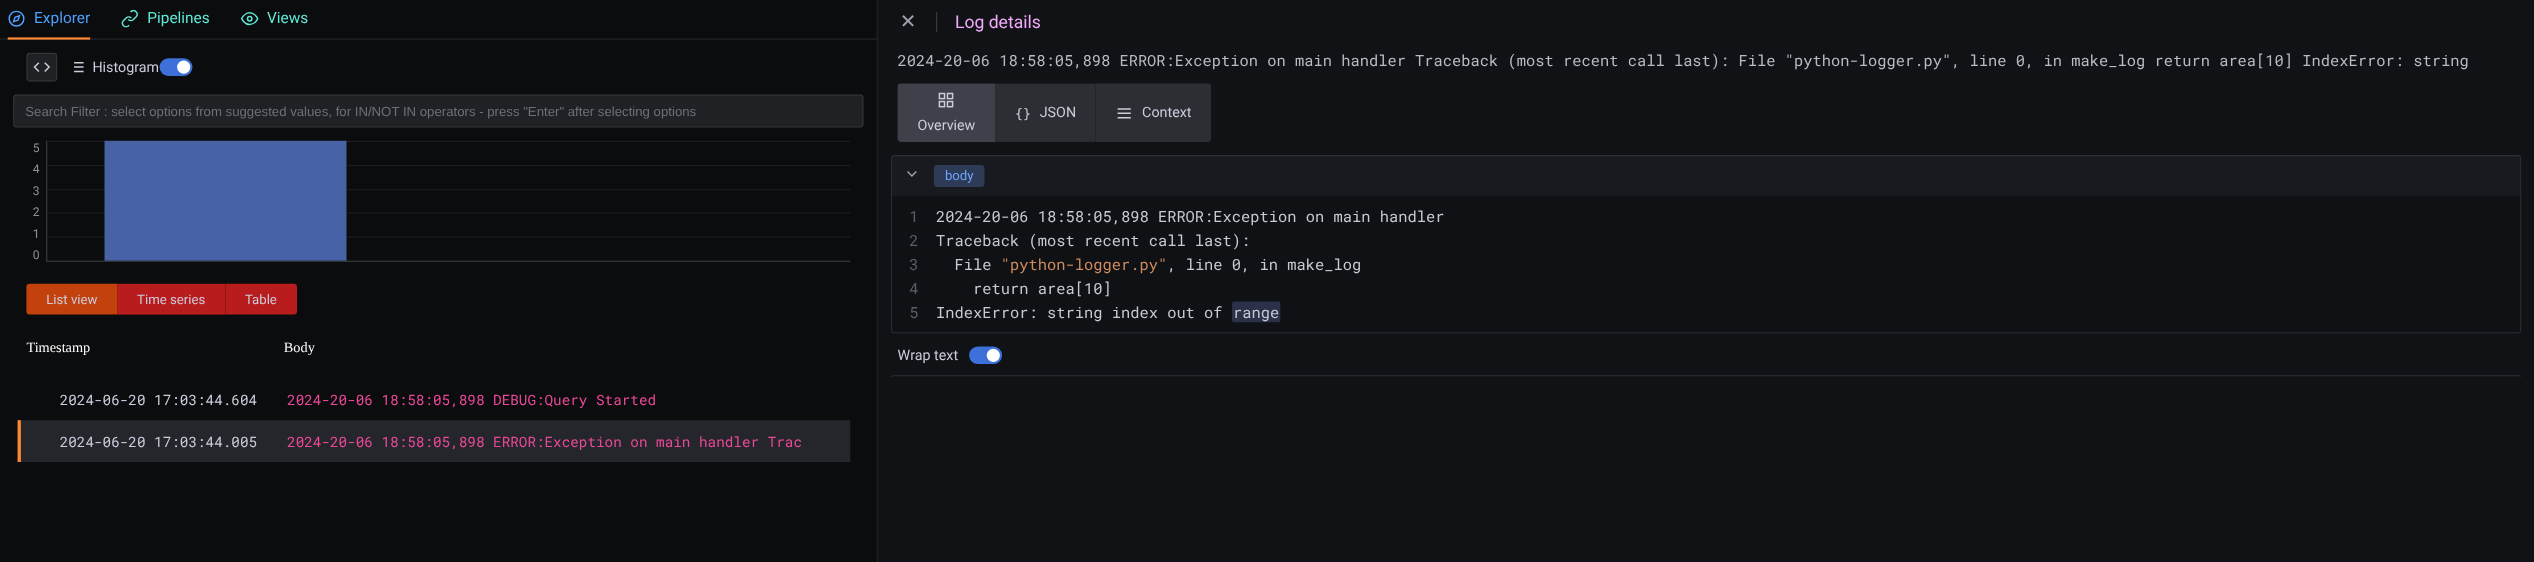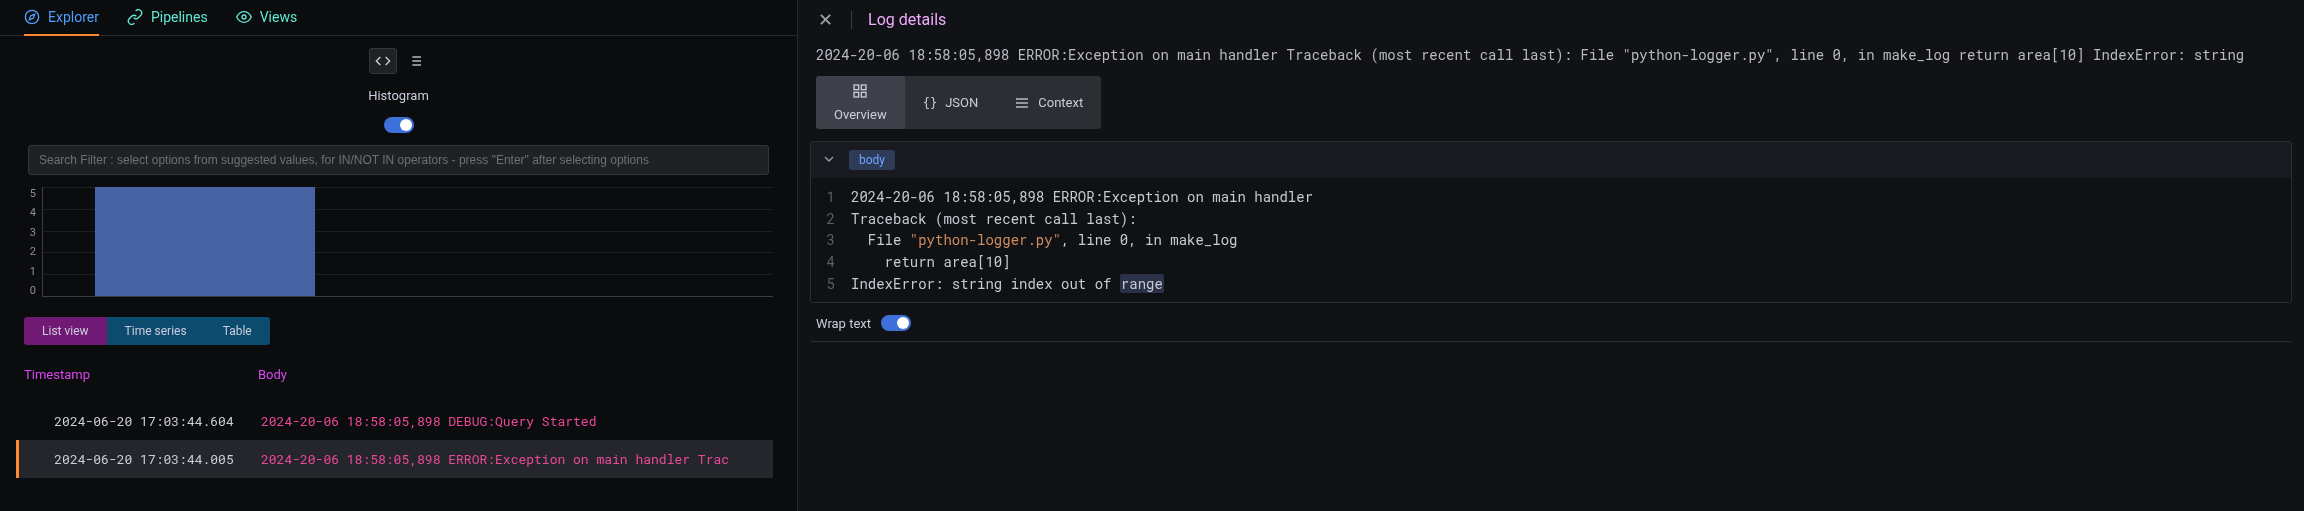--- a/index.html
+++ b/index.html
@@ -1,54 +1,54 @@
 <!DOCTYPE html>
 <html><head>
   <meta charset="utf-8">
   <style>
     * { margin: 0; padding: 0; box-sizing: border-box; }
     body { background: #0b0c0e; color: #ccccdc; font-family: -apple-system, BlinkMacSystemFont, "Segoe UI", Roboto, sans-serif; font-size: 13px; height: 511px; width: 2304px; display: flex; overflow: hidden; }
     
     
     .left-pane { width: 798px; display: flex; flex-direction: column; border-right: 1px solid #27282b; }
     
-    .tab-bar { display: flex; gap: 28px; padding: 0 24px; border-bottom: 1px solid #27282b; height: 36px; align-items: center; }
+    .tab-bar { display: flex; gap: 28px; padding: 0 7px; border-bottom: 1px solid #27282b; height: 36px; align-items: center; }
     .tab-link { display: flex; align-items: center; gap: 8px; color: #5eead4; text-decoration: none; font-size: 14px; height: 36px; border-bottom: 2px solid transparent; cursor: pointer; }
     .tab-link.active { color: #4e9fff; border-bottom-color: #ff8833; }
     .tab-link.active .icon { color: #4e9fff; }
     .tab-link .icon { width: 16px; height: 16px; display: inline-flex; align-items: center; justify-content: center; }
     
-    .toolbar-row { display: flex; align-items: center; gap: 14px; padding: 12px 24px; flex-direction: column; }
+    .toolbar-row { display: flex; align-items: center; padding: 12px 24px; }
     .icon-btn-group { display: flex; gap: 4px; }
     .icon-btn { width: 28px; height: 26px; background: #1f2124; border: 1px solid #34363b; border-radius: 3px; display: flex; align-items: center; justify-content: center; cursor: pointer; color: #ccccdc; }
     .icon-btn.plain { background: transparent; border: none; }
     .hist-label { font-size: 13px; color: #ccccdc; }
     .toggle { width: 30px; height: 16px; background: #3d71d9; border-radius: 8px; position: relative; cursor: pointer; }
     .toggle::after { content: ""; position: absolute; width: 12px; height: 12px; background: #fff; border-radius: 50%; top: 2px; right: 2px; }
     
-    .filter-input-wrap { padding: 0 28px 12px; }
+    .filter-input-wrap { padding: 0 12px 12px; }
     .filter-input { width: 100%; height: 30px; background: #1f2124; border: 1px solid #34363b; border-radius: 3px; padding: 0 10px; color: #ccccdc; font-size: 12px; }
     .filter-input::placeholder { color: #6e7079; }
     
     .chart-area { padding: 0 24px 8px; position: relative; }
     .chart { position: relative; height: 110px; display: flex; }
     .y-axis { width: 18px; display: flex; flex-direction: column; justify-content: space-between; font-size: 11px; color: #8e8f98; text-align: right; padding-right: 6px; }
     .plot { flex: 1; position: relative; border-left: 1px solid #3b3d42; border-bottom: 1px solid #3b3d42; }
     .gridline { position: absolute; left: 0; right: 0; border-top: 1px solid #1c1e22; }
     .bar { position: absolute; bottom: 0; width: 220px; left: 52px; background: #4763a6; }
     .x-tick { text-align: center; font-size: 11px; color: #8e8f98; margin-top: 4px; }
     
     .view-pills { display: flex; padding: 12px 24px; }
-    .pill { padding: 7px 18px; background: #0c4a6e; font-size: 12px; cursor: pointer; color: #ccccdc; }
+    .pill { padding: 7px 18px; background: #b91c1c; font-size: 12px; cursor: pointer; color: #ccccdc; }
     .pill:first-child { border-radius: 3px 0 0 3px; }
     .pill:last-child { border-radius: 0 3px 3px 0; }
-    .pill.active { background: #701a75; }
+    .pill.active { background: #c2410c; }
     
     .table { padding: 0 24px; }
-    .th-row { display: flex; padding: 10px 0; font-size: 13px; color: #d946ef; margin-bottom: 10px; }
+    .th-row { display: flex; padding: 10px 0; font-size: 13px; color: #ffffff; margin-bottom: 10px; font-family: Liberation Serif, serif; }
     .th-ts { width: 234px; }
     .td-row { display: flex; padding: 10px 0; font-family: "Roboto Mono", monospace; font-size: 13px; border-left: 3px solid transparent; margin-left: -8px; padding-left: 8px; }
     .td-row.selected { background: #24262b; border-left-color: #ff8833; }
     .td-ts { width: 234px; color: #ccccdc; text-align: center; }
     .td-body { flex: 1; color: #ec4899; white-space: nowrap; overflow: hidden; }
     
     
     .right-pane { flex: 1; display: flex; flex-direction: column; background: #111215; }
     .drawer-head { display: flex; align-items: center; gap: 16px; padding: 10px 18px; }
     .close-btn { cursor: pointer; color: #9ea0aa; font-size: 18px; line-height: 1; padding: 0 2px; }

